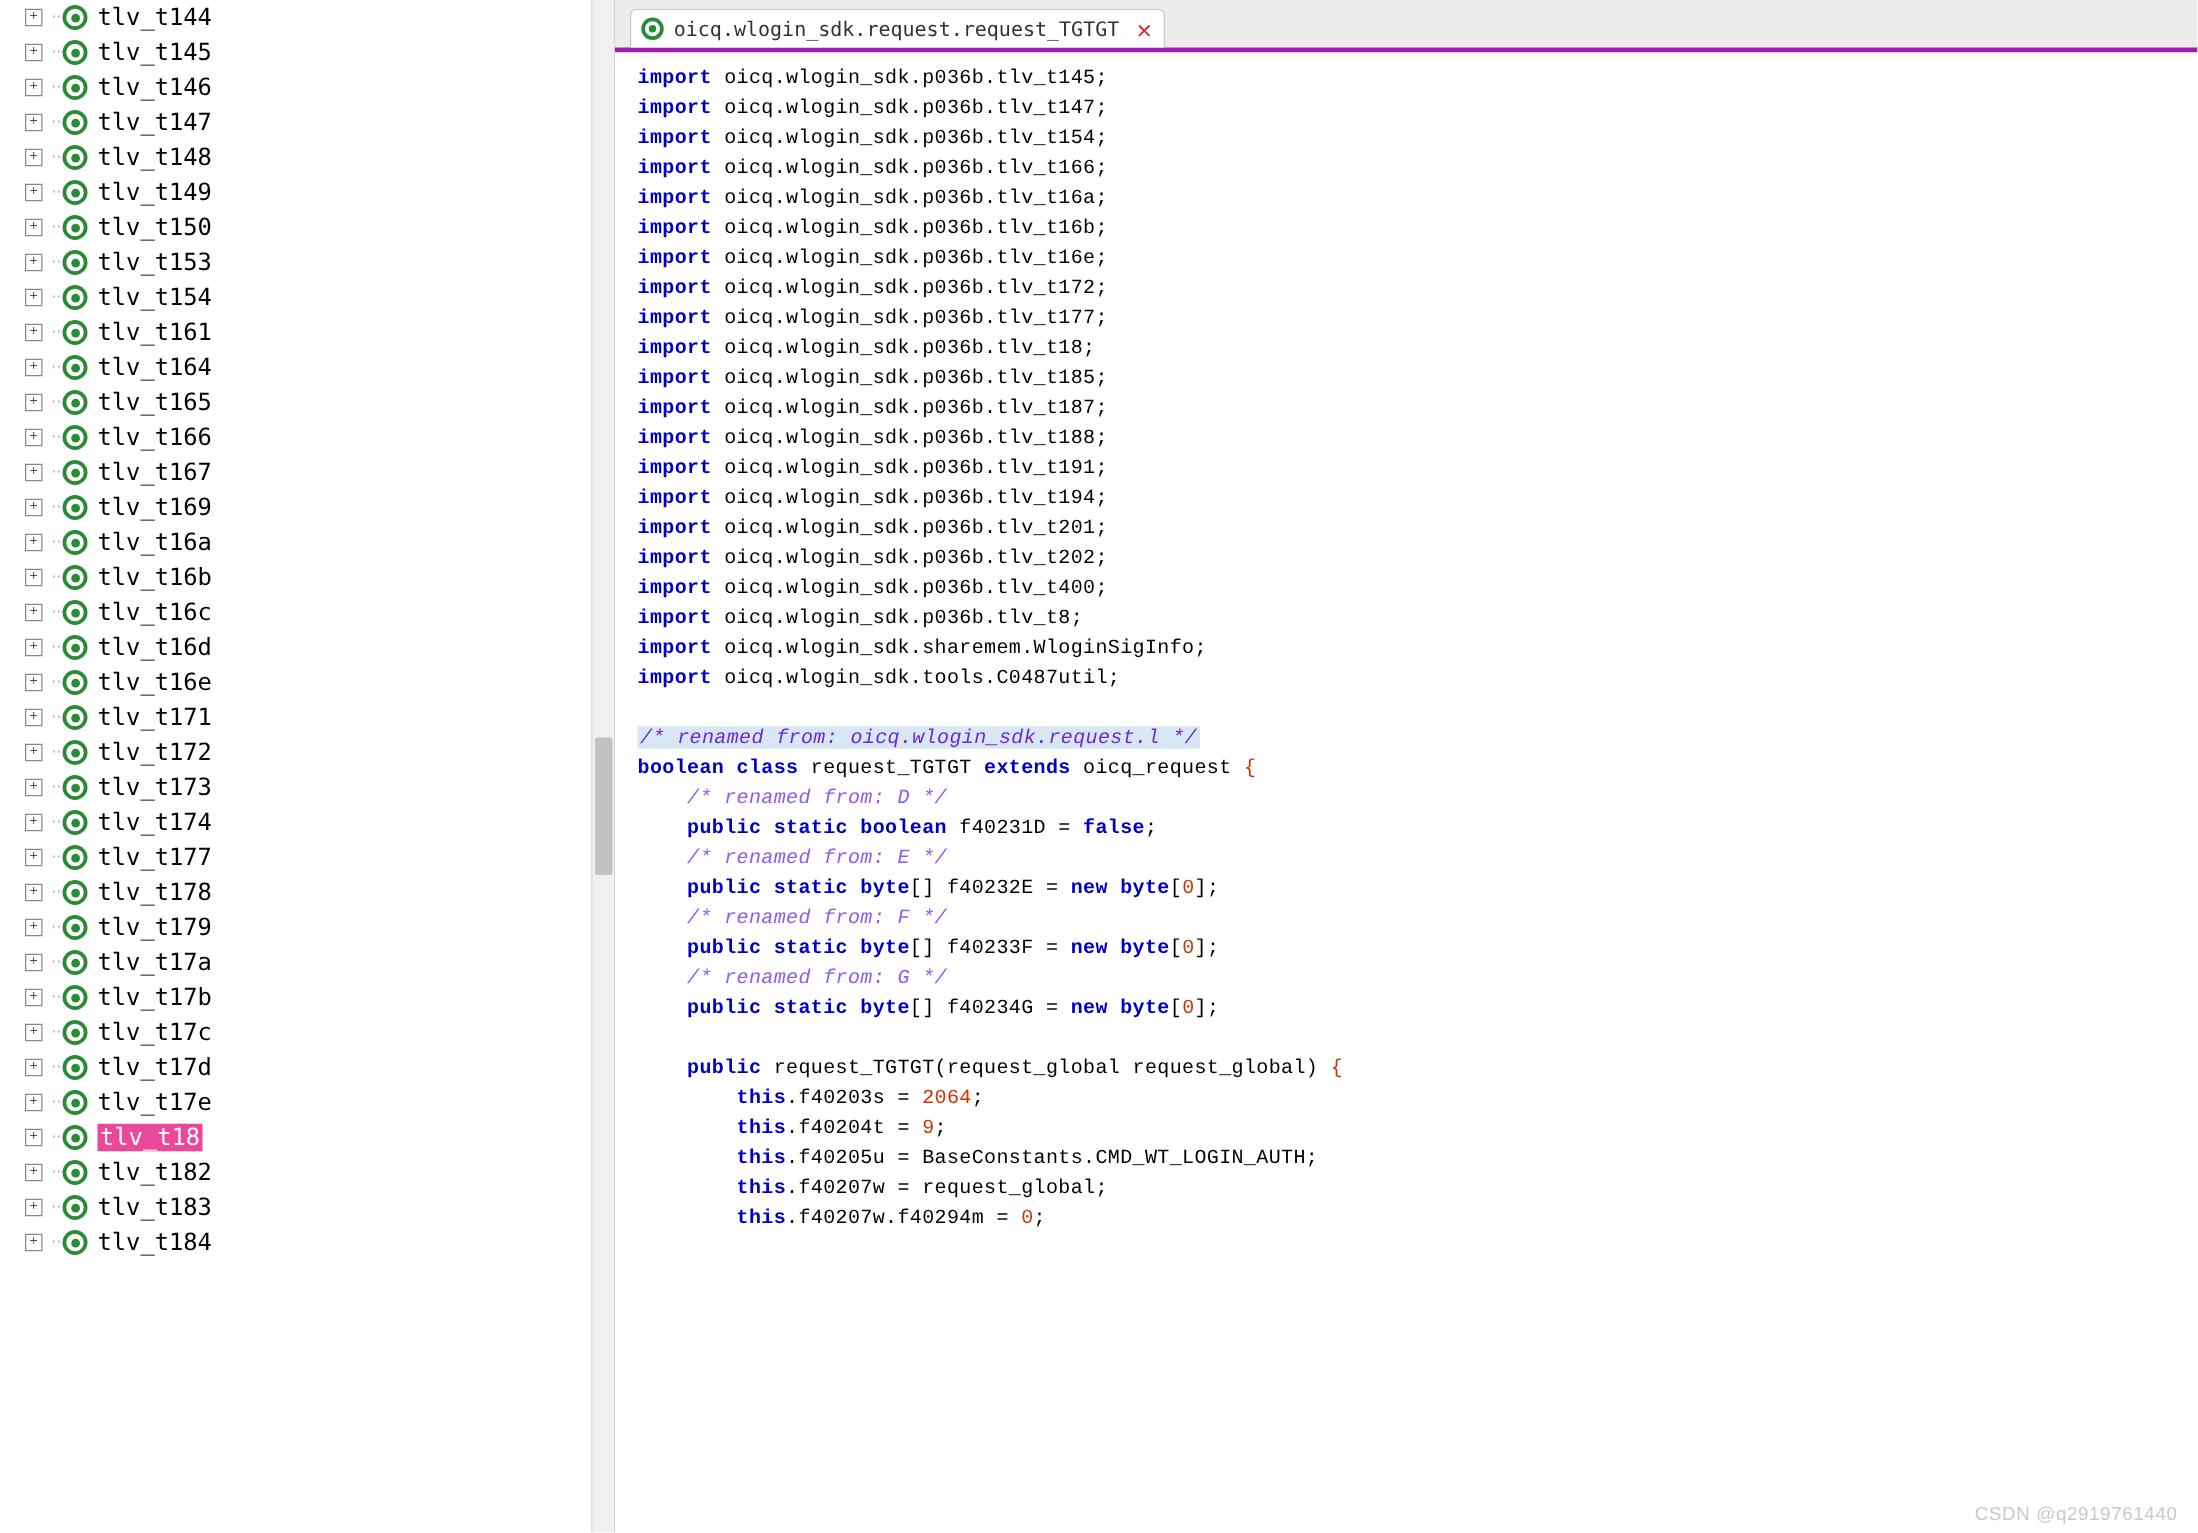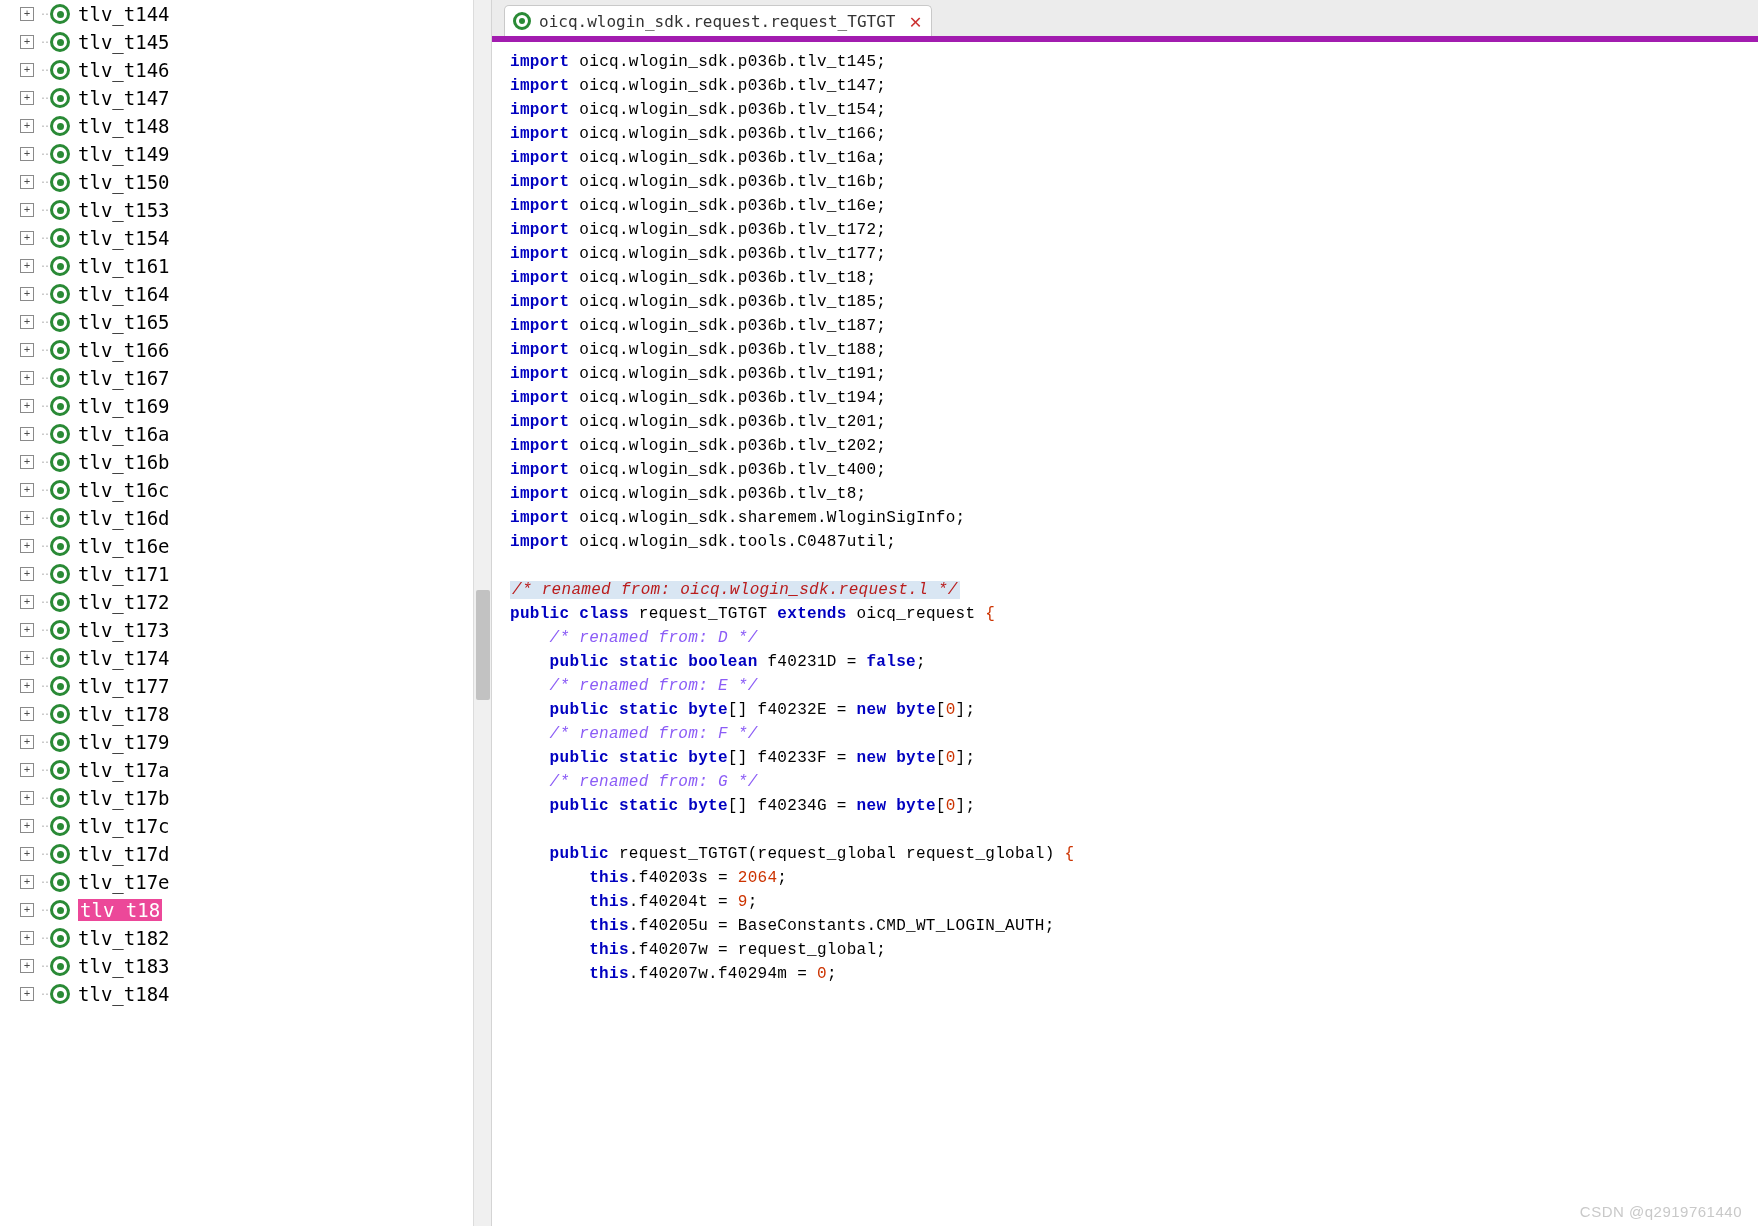--- a/index.html
+++ b/index.html
@@ -111,21 +111,21 @@
   .editor-panel {
     flex: 1;
     display: flex;
     flex-direction: column;
     background: #fff;
     min-width: 0;
   }
   .tab-bar {
     height: 42px;
     background: #ececec;
-    border-bottom: 6px solid #a21caf;
+    border-bottom: 4px solid #a21caf;
     display: flex;
     align-items: flex-end;
     padding-left: 12px;
     padding-top: 6px;
   }
   .tab {
     background: #fff;
     border: 1px solid #c9c9c9;
     border-bottom: none;
     border-top-left-radius: 5px;
@@ -172,21 +172,21 @@
     font-size: 16px;
     line-height: 24px;
     font-family: Consolas, "Courier New", monospace;
     white-space: pre;
     overflow: hidden;
     letter-spacing: 0.3px;
   }
   .kw { color: #0000c0; font-weight: bold; }
   .num { color: #cc3300; }
   .comment { color: #8b5cf6; font-style: italic; }
-  .comment-bg { background: #d9e6f3; font-style: italic; color: #b91c1c; padding: 0 2px;}
+  .comment-bg { background: #d9e6f3; font-style: italic; color: #6d28d9; padding: 0 2px;}
   .punct { color: #cc3300; }
   .watermark {
     position: absolute;
     right: 16px;
     bottom: 6px;
     font-size: 15px;
     color: #c9c9c9;
     font-family: Arial, sans-serif;
     letter-spacing: 0.5px;
   }
@@ -446,21 +446,21 @@
 <span class="kw">import</span> oicq.wlogin_sdk.p036b.tlv_t191;
 <span class="kw">import</span> oicq.wlogin_sdk.p036b.tlv_t194;
 <span class="kw">import</span> oicq.wlogin_sdk.p036b.tlv_t201;
 <span class="kw">import</span> oicq.wlogin_sdk.p036b.tlv_t202;
 <span class="kw">import</span> oicq.wlogin_sdk.p036b.tlv_t400;
 <span class="kw">import</span> oicq.wlogin_sdk.p036b.tlv_t8;
 <span class="kw">import</span> oicq.wlogin_sdk.sharemem.WloginSigInfo;
 <span class="kw">import</span> oicq.wlogin_sdk.tools.C0487util;
 
 <span class="comment-bg">/* renamed from: oicq.wlogin_sdk.request.l */</span>
-<span class="kw">public class</span> request_TGTGT <span class="kw">extends</span> oicq_request <span class="punct">{</span>
+<span class="kw">boolean class</span> request_TGTGT <span class="kw">extends</span> oicq_request <span class="punct">{</span>
     <span class="comment">/* renamed from: D */</span>
     <span class="kw">public static boolean</span> f40231D = <span class="kw">false</span>;
     <span class="comment">/* renamed from: E */</span>
     <span class="kw">public static byte</span>[] f40232E = <span class="kw">new byte</span>[<span class="num">0</span>];
     <span class="comment">/* renamed from: F */</span>
     <span class="kw">public static byte</span>[] f40233F = <span class="kw">new byte</span>[<span class="num">0</span>];
     <span class="comment">/* renamed from: G */</span>
     <span class="kw">public static byte</span>[] f40234G = <span class="kw">new byte</span>[<span class="num">0</span>];
 
     <span class="kw">public</span> request_TGTGT(request_global request_global) <span class="punct">{</span>

